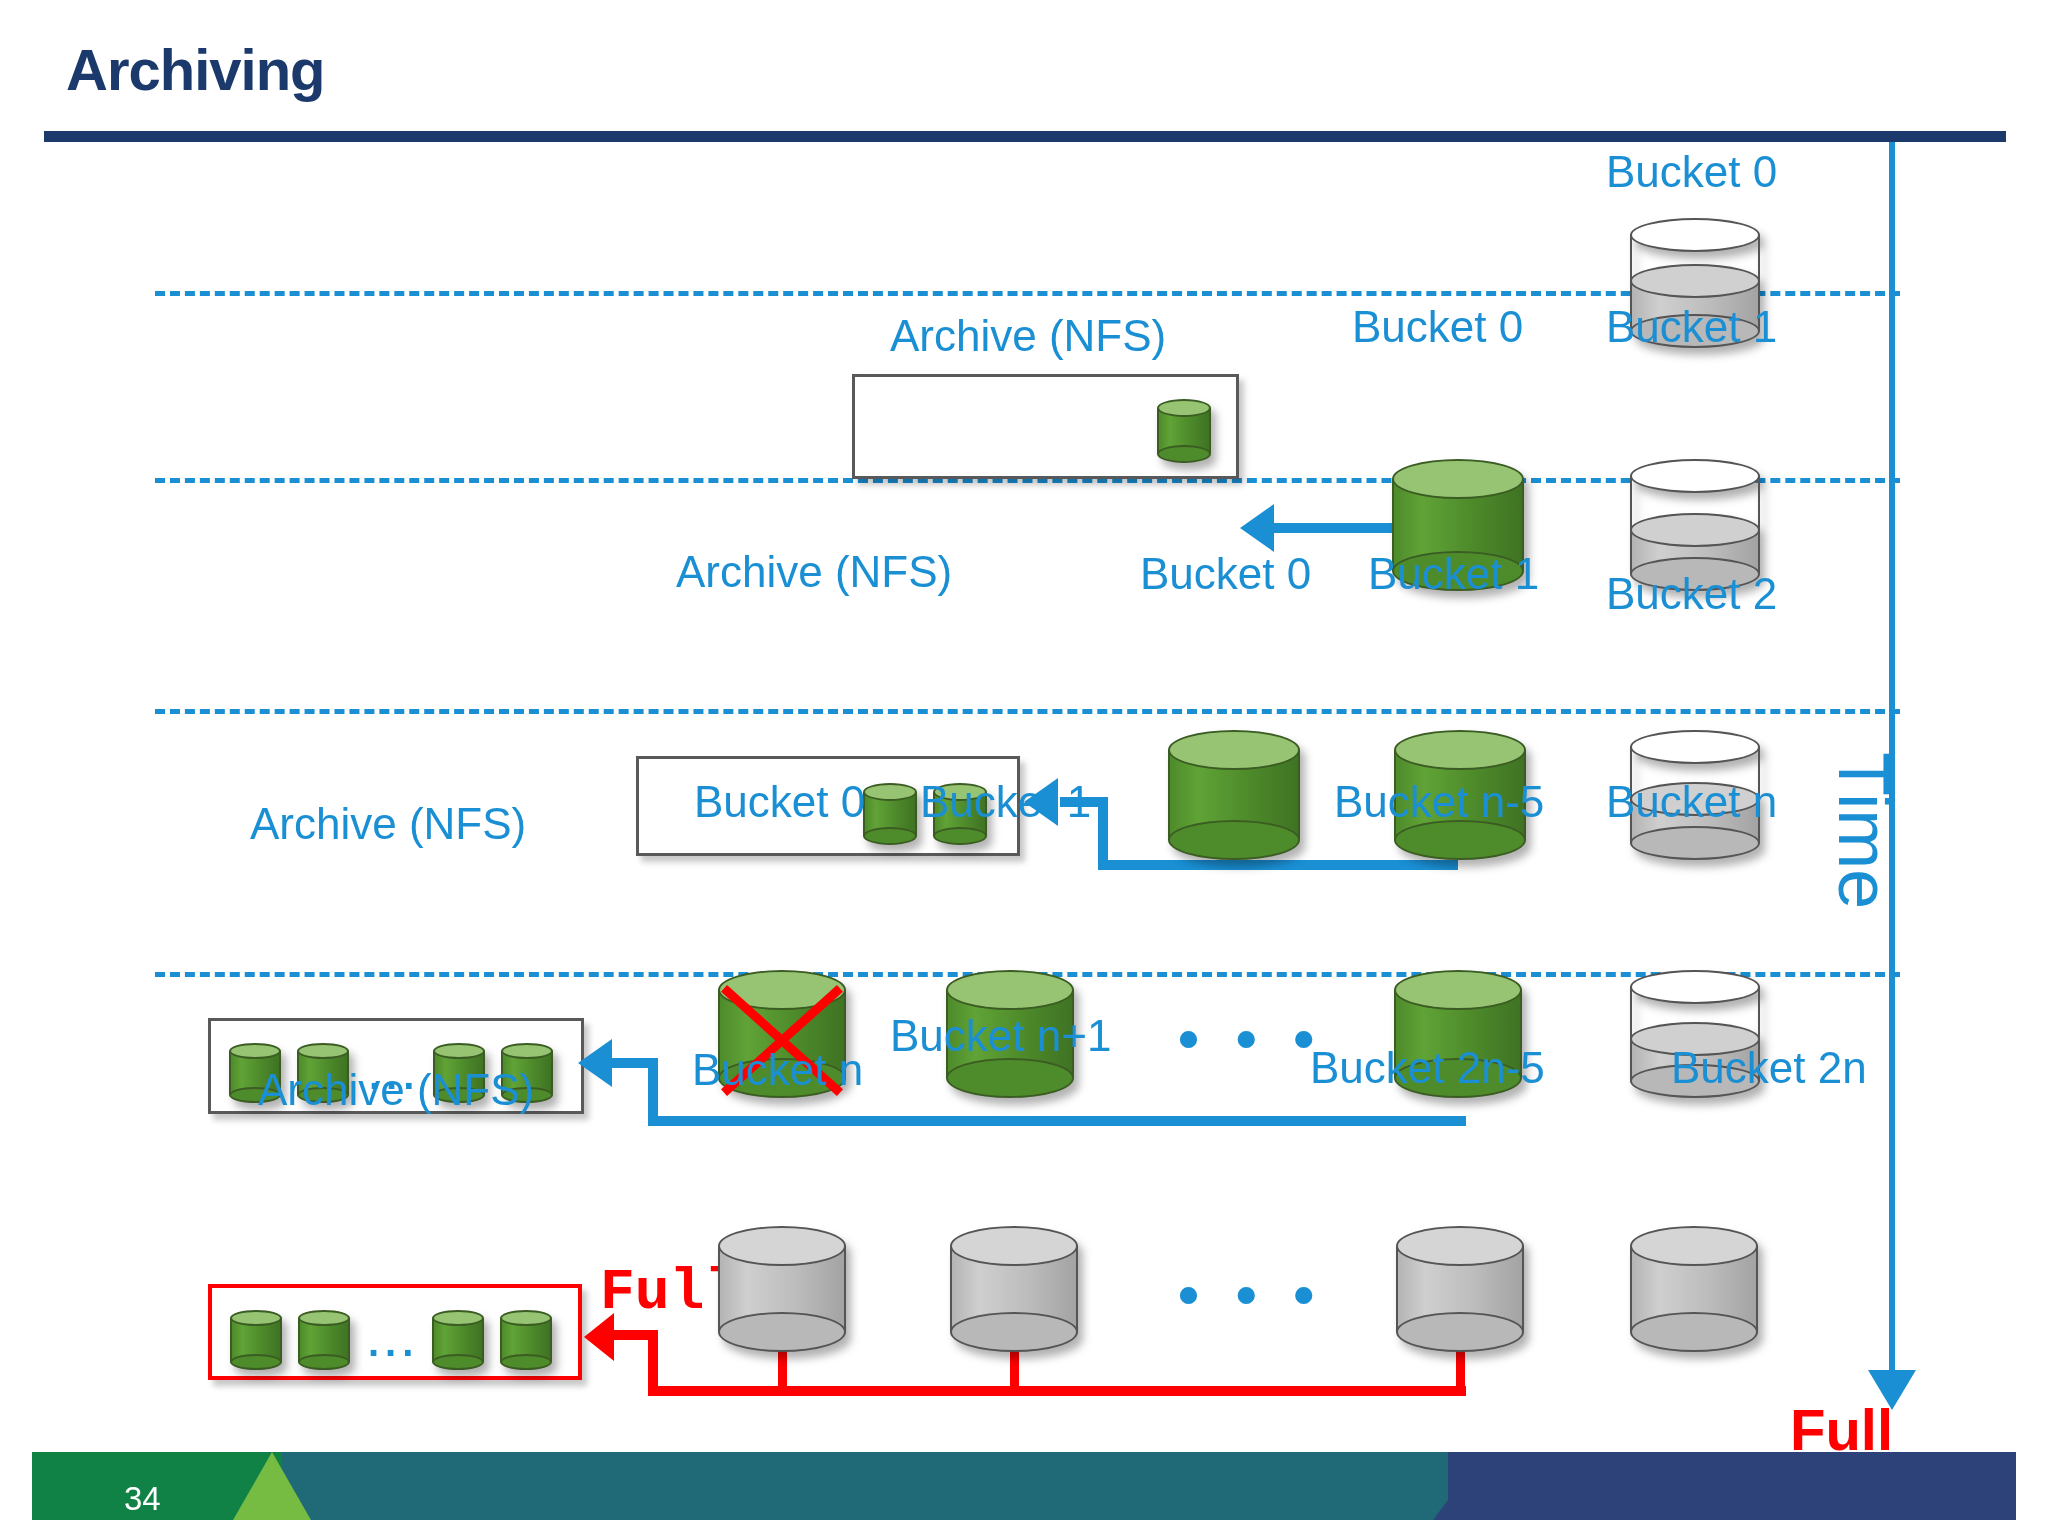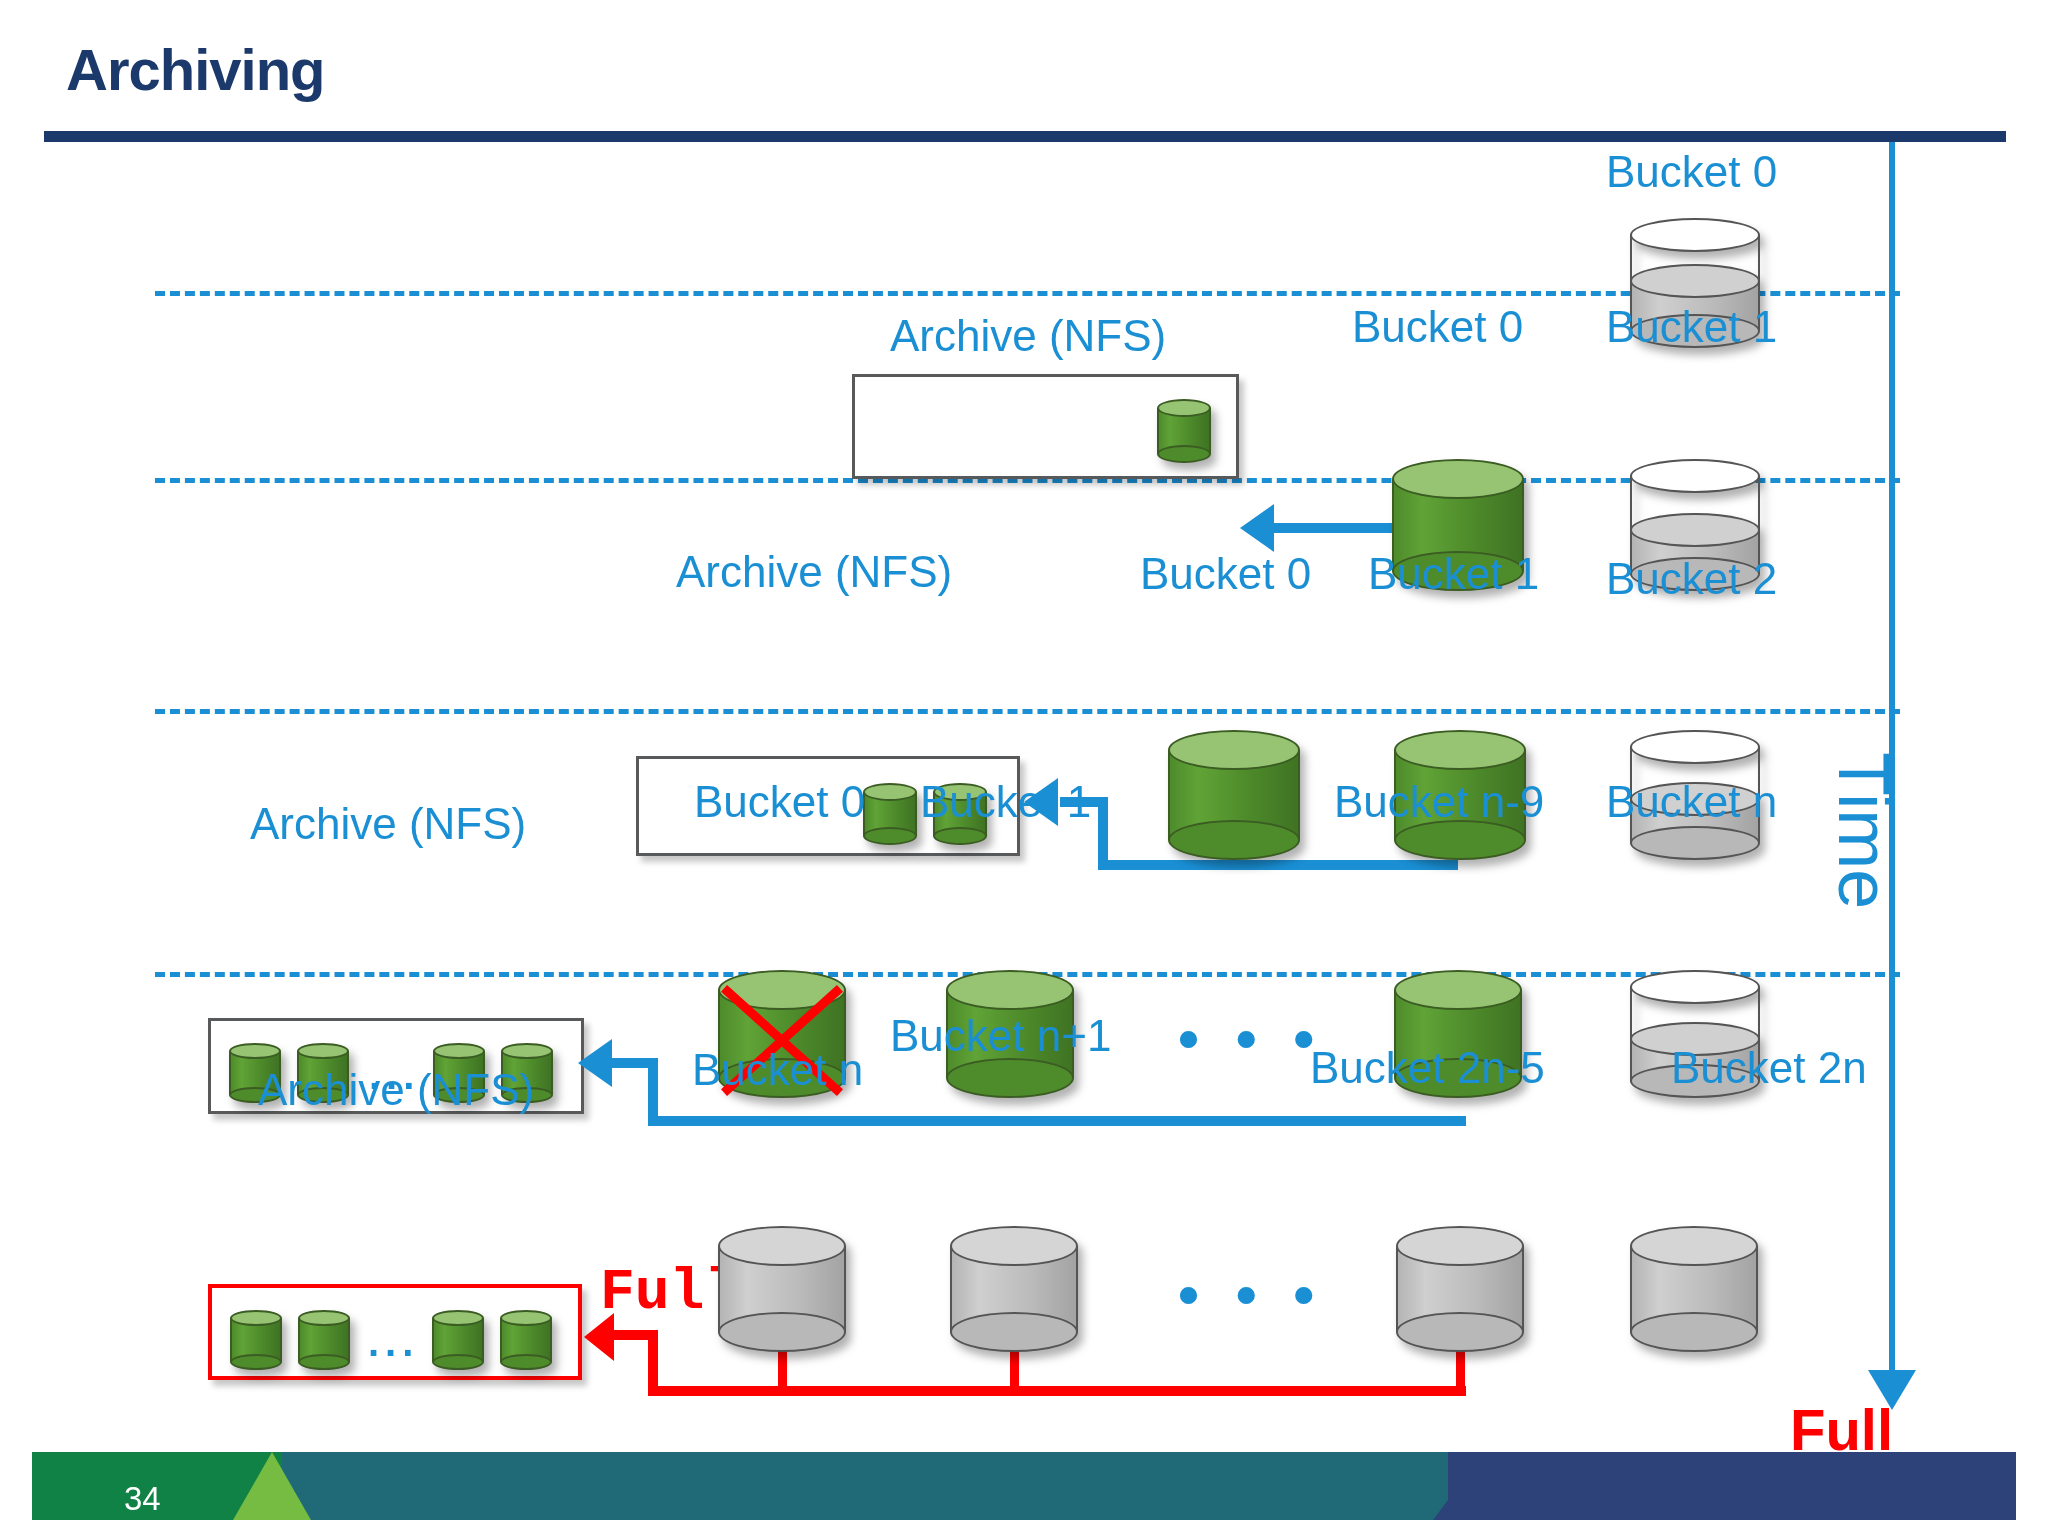--- a/index.html
+++ b/index.html
@@ -185,21 +185,21 @@
       <div class="fillTop" style="bottom:44px;"></div>
       <div class="bot"></div>
         <div class="rimTop"></div>
     </div>
   </div>
 
   <div>
     <div class="blue-label" style="left:676px;top:408px">Archive (NFS)</div>
     <div class="blue-label" style="left:1140px;top:410px">Bucket 0</div>
     <div class="blue-label" style="left:1368px;top:410px">Bucket 1</div>
-    <div class="blue-label" style="left:1606px;top:415px">Bucket 2</div>
+    <div class="blue-label" style="left:1606px;top:430px">Bucket 2</div>
 
     <div class="archive-box grayb" style="left:636px;top:614px;width:384px;height:100px;">
       <div class="cyl green shadow" style="--rx:9px;left:224px;top:24px;width:54px;height:62px;">
         <div class="body"></div>
           <div class="bot"></div>
           <div class="top"></div>
       </div>
       <div class="cyl green shadow" style="--rx:9px;left:294px;top:24px;width:54px;height:62px;">
         <div class="body"></div>
           <div class="bot"></div>
@@ -228,21 +228,21 @@
       <div class="fillTop" style="bottom:44px;"></div>
       <div class="bot"></div>
         <div class="rimTop"></div>
     </div>
   </div>
 
   <div>
     <div class="blue-label" style="left:250px;top:660px">Archive (NFS)</div>
     <div class="blue-label" style="left:694px;top:638px">Bucket 0</div>
     <div class="blue-label" style="left:920px;top:638px">Bucket 1</div>
-    <div class="blue-label" style="left:1334px;top:638px">Bucket n-9</div>
+    <div class="blue-label" style="left:1334px;top:638px">Bucket n-5</div>
     <div class="blue-label" style="left:1606px;top:638px">Bucket n</div>
 
     <div class="archive-box grayb" style="left:208px;top:876px;width:376px;height:96px;">
       <div class="cyl green shadow" style="--rx:8px;left:18px;top:22px;width:52px;height:60px;">
         <div class="body"></div>
           <div class="bot"></div>
           <div class="top"></div>
         </div>
       <div class="cyl green shadow" style="--rx:8px;left:86px;top:22px;width:52px;height:60px;">
         <div class="body"></div>

